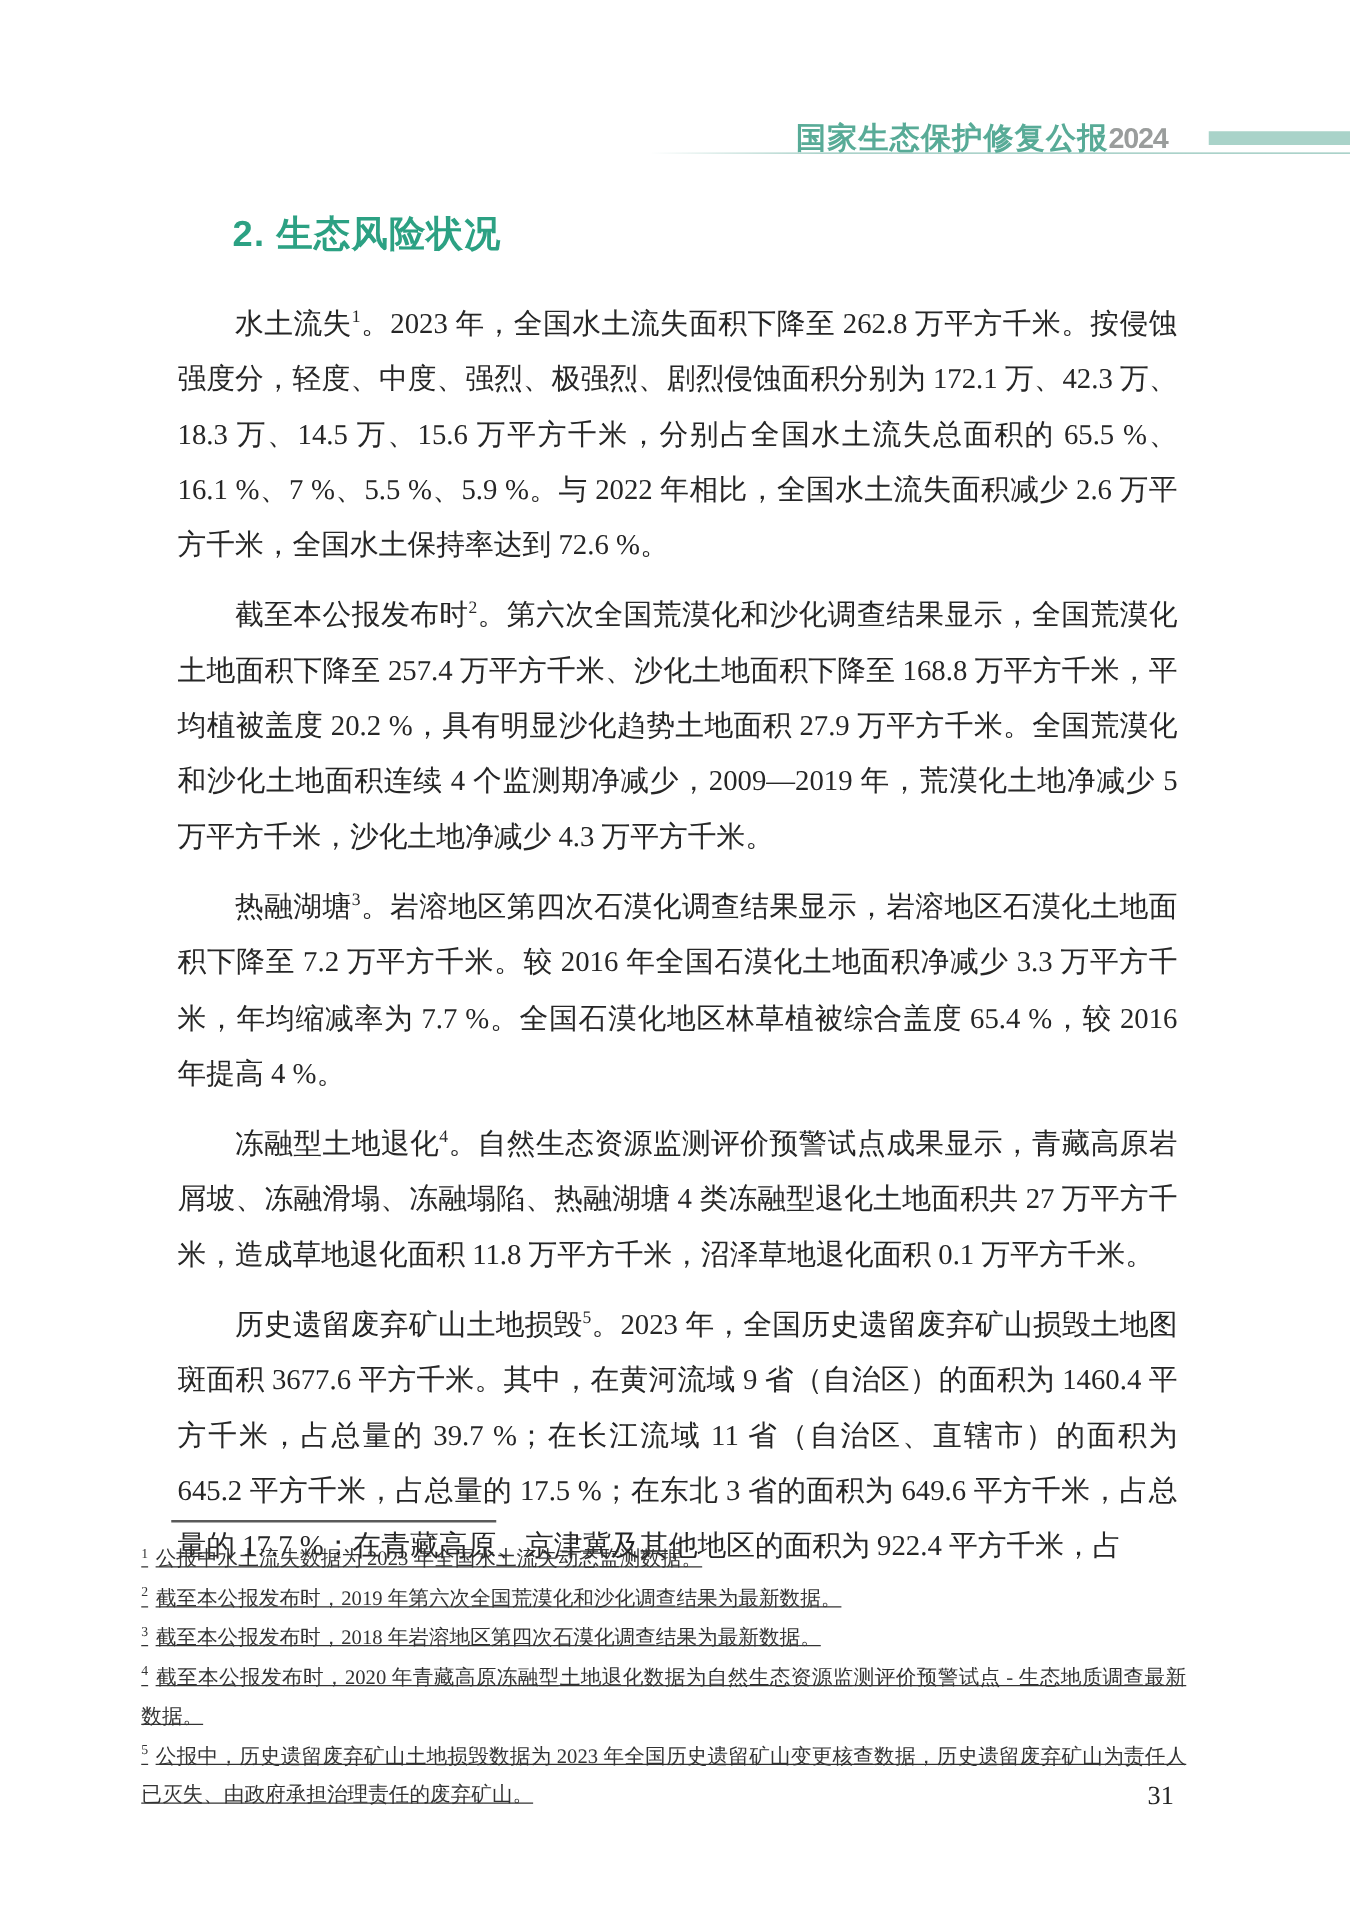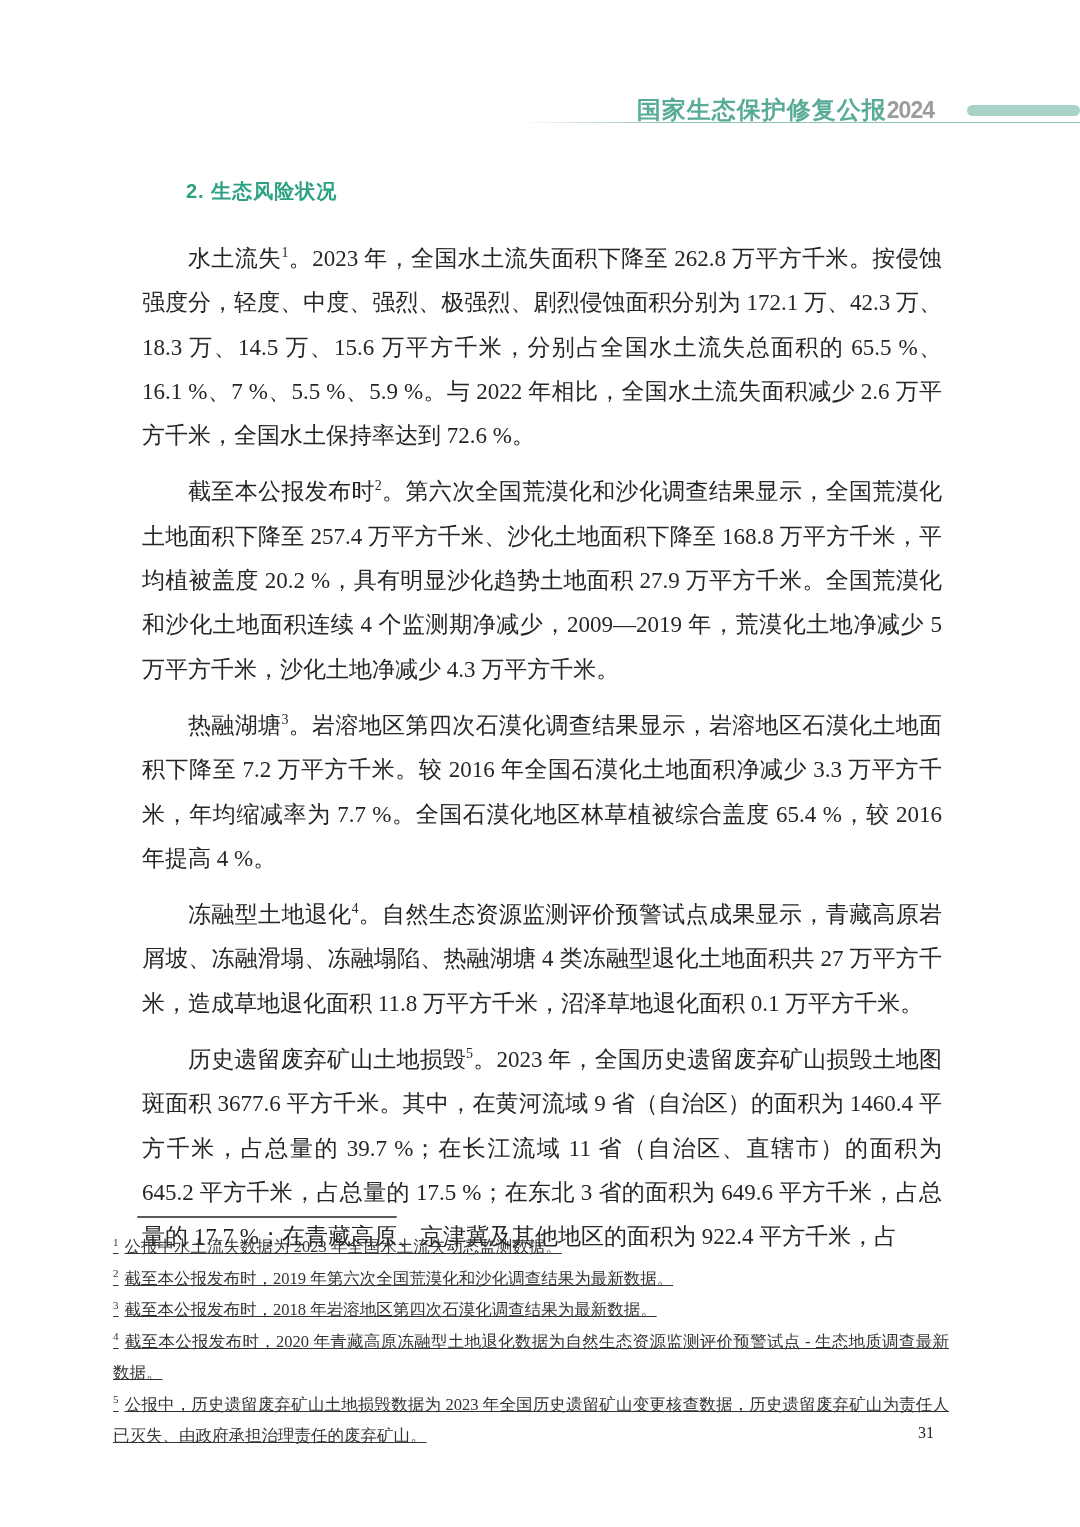--- a/index.html
+++ b/index.html
@@ -4,21 +4,21 @@
 <style>
   :root{
     --header-teal:#58ab97;
     --header-bar:#a9d3c9;
     --header-line:#8fc3b8;
     --year-gray:#9a9d9c;
     --heading-green:#2ca183;
     --body-text:#262626;
     --footnote-text:#333333;
   }
-  *{margin:0;padding:0;box-sizing:border-box;border-radius:32px;}
+  *{margin:0;padding:0;box-sizing:border-box;}
   html,body{background:#ffffff;}
   .page{
     position:relative;
     width:1080px;
     height:1527px;
     background:#ffffff;
     overflow:hidden;
     font-family:"Liberation Serif","DejaVu Serif",serif;
   }
 
@@ -56,24 +56,24 @@
     left:520px;
     right:0;
     height:1px;
     background:linear-gradient(to right, rgba(143,195,184,0), var(--header-line) 25%, var(--header-line));
   }
 
   
   .section-heading{
     position:absolute;
     left:186px;
-    top:178px;
+    top:168px;
     font-family:"Liberation Sans","DejaVu Sans",sans-serif;
     font-weight:bold;
-    font-size:20px;
+    font-size:29px;
     color:var(--heading-green);
     letter-spacing:1px;
   }
 
   
   .body-text{
     position:absolute;
     left:130px;
     top:225px;
     width:824px;
@@ -117,21 +117,21 @@
     line-height:0;
     vertical-align:super;
     margin-right:6px;
   }
 
   
   .page-number{
     position:absolute;
     left:918px;
     top:1424px;
-    font-size:16px;
+    font-size:21px;
     color:#222222;
   }
 </style>
 </head>
 <body>
 
 <div class="page">
 
   <div class="header">
     <span class="title">国家生态保护修复公报</span>

